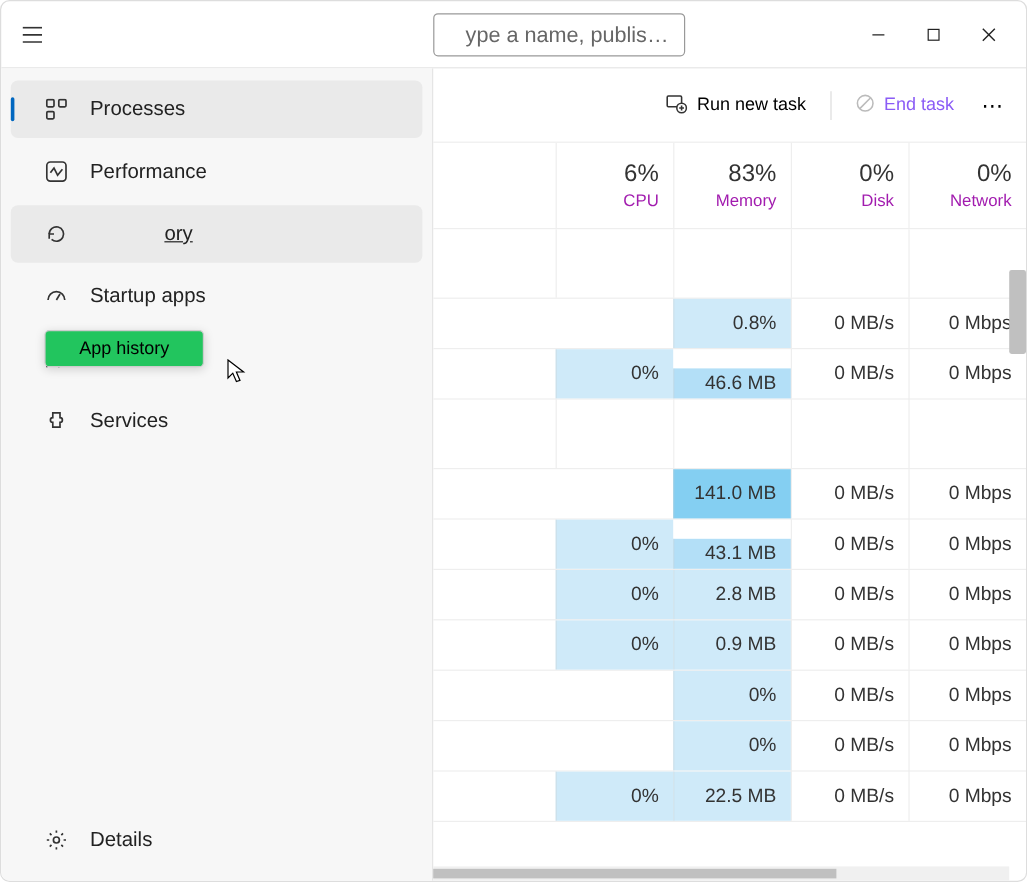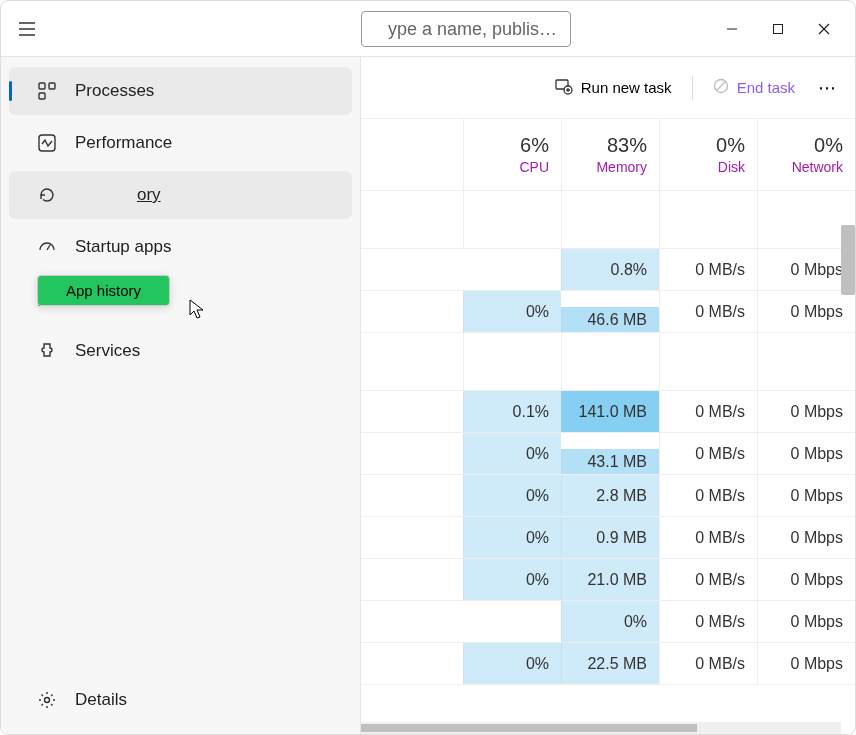--- a/index.html
+++ b/index.html
@@ -441,21 +441,20 @@
         </div>
         <div class="row group-gap">
           <div class="row-spacer"></div>
           <div class="cell"></div>
           <div class="cell"></div>
           <div class="cell"></div>
           <div class="cell"></div>
         </div>
         <div class="row">
           <div class="row-spacer"></div>
-          <div class="cell heat1">0.1%</div>
           <div class="cell heat3">141.0 MB</div>
           <div class="cell ">0 MB/s</div>
           <div class="cell ">0 Mbps</div>
         </div>
         <div class="row">
           <div class="row-spacer"></div>
           <div class="cell heat1">0%</div>
           <div class="cell heat2">43.1 MB</div>
           <div class="cell ">0 MB/s</div>
           <div class="cell ">0 Mbps</div>
@@ -470,21 +469,20 @@
         <div class="row">
           <div class="row-spacer"></div>
           <div class="cell heat1">0%</div>
           <div class="cell heat1">0.9 MB</div>
           <div class="cell ">0 MB/s</div>
           <div class="cell ">0 Mbps</div>
         </div>
         <div class="row">
           <div class="row-spacer"></div>
           <div class="cell heat1">0%</div>
-          <div class="cell heat1">21.0 MB</div>
           <div class="cell ">0 MB/s</div>
           <div class="cell ">0 Mbps</div>
         </div>
         <div class="row">
           <div class="row-spacer"></div>
           <div class="cell heat1">0%</div>
           <div class="cell ">0 MB/s</div>
           <div class="cell ">0 Mbps</div>
         </div>
         <div class="row">

